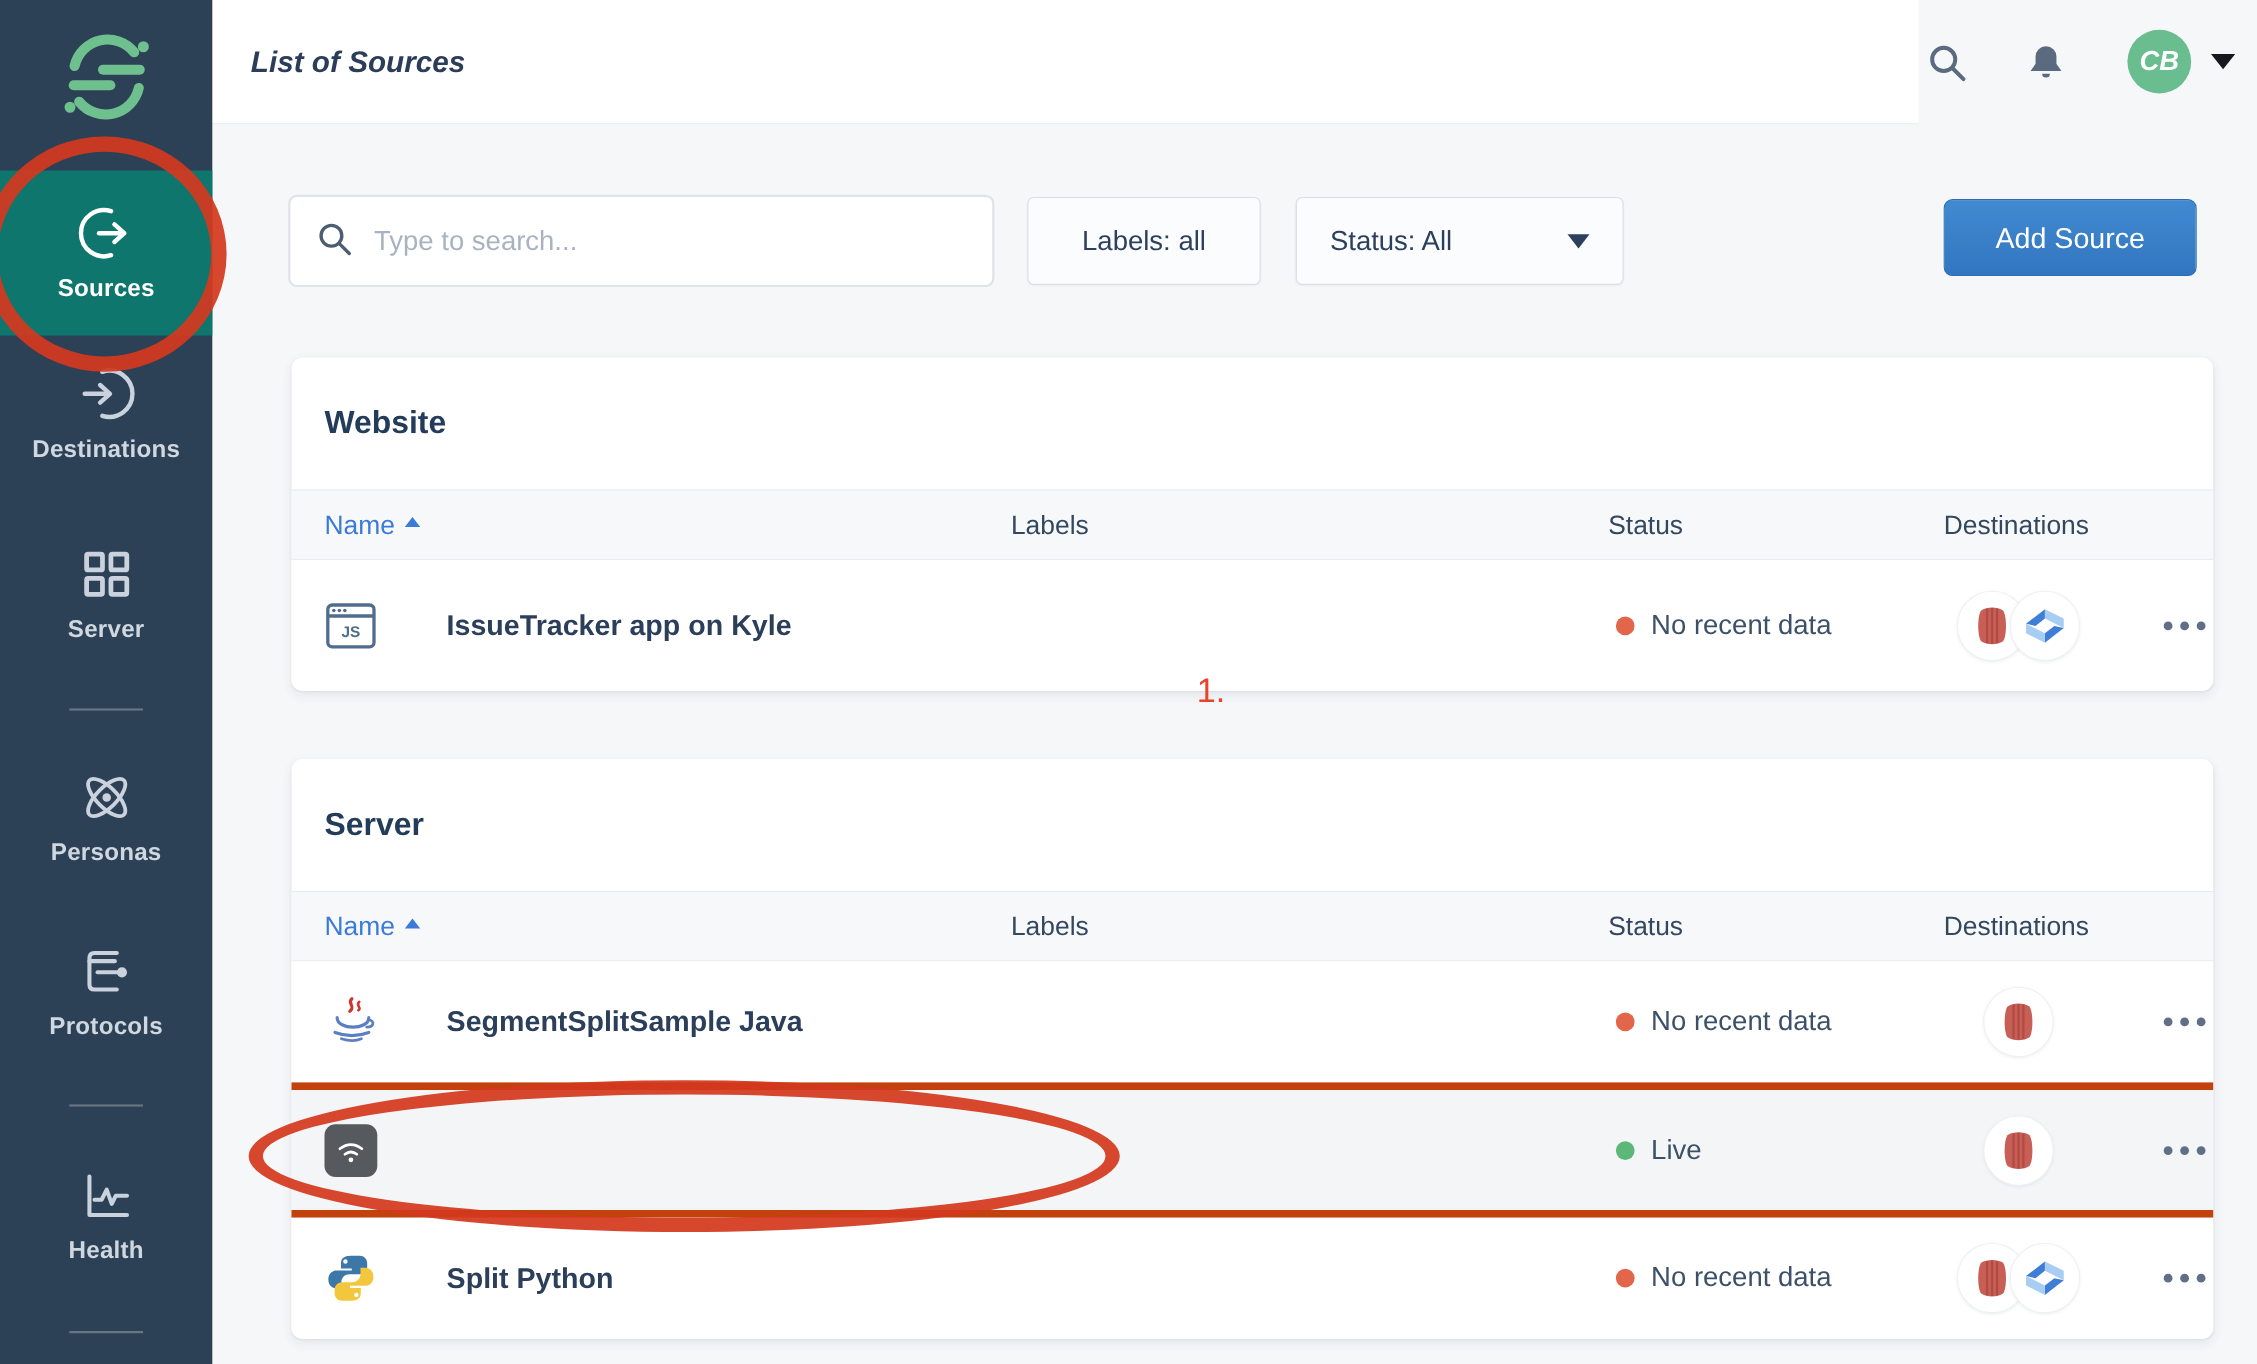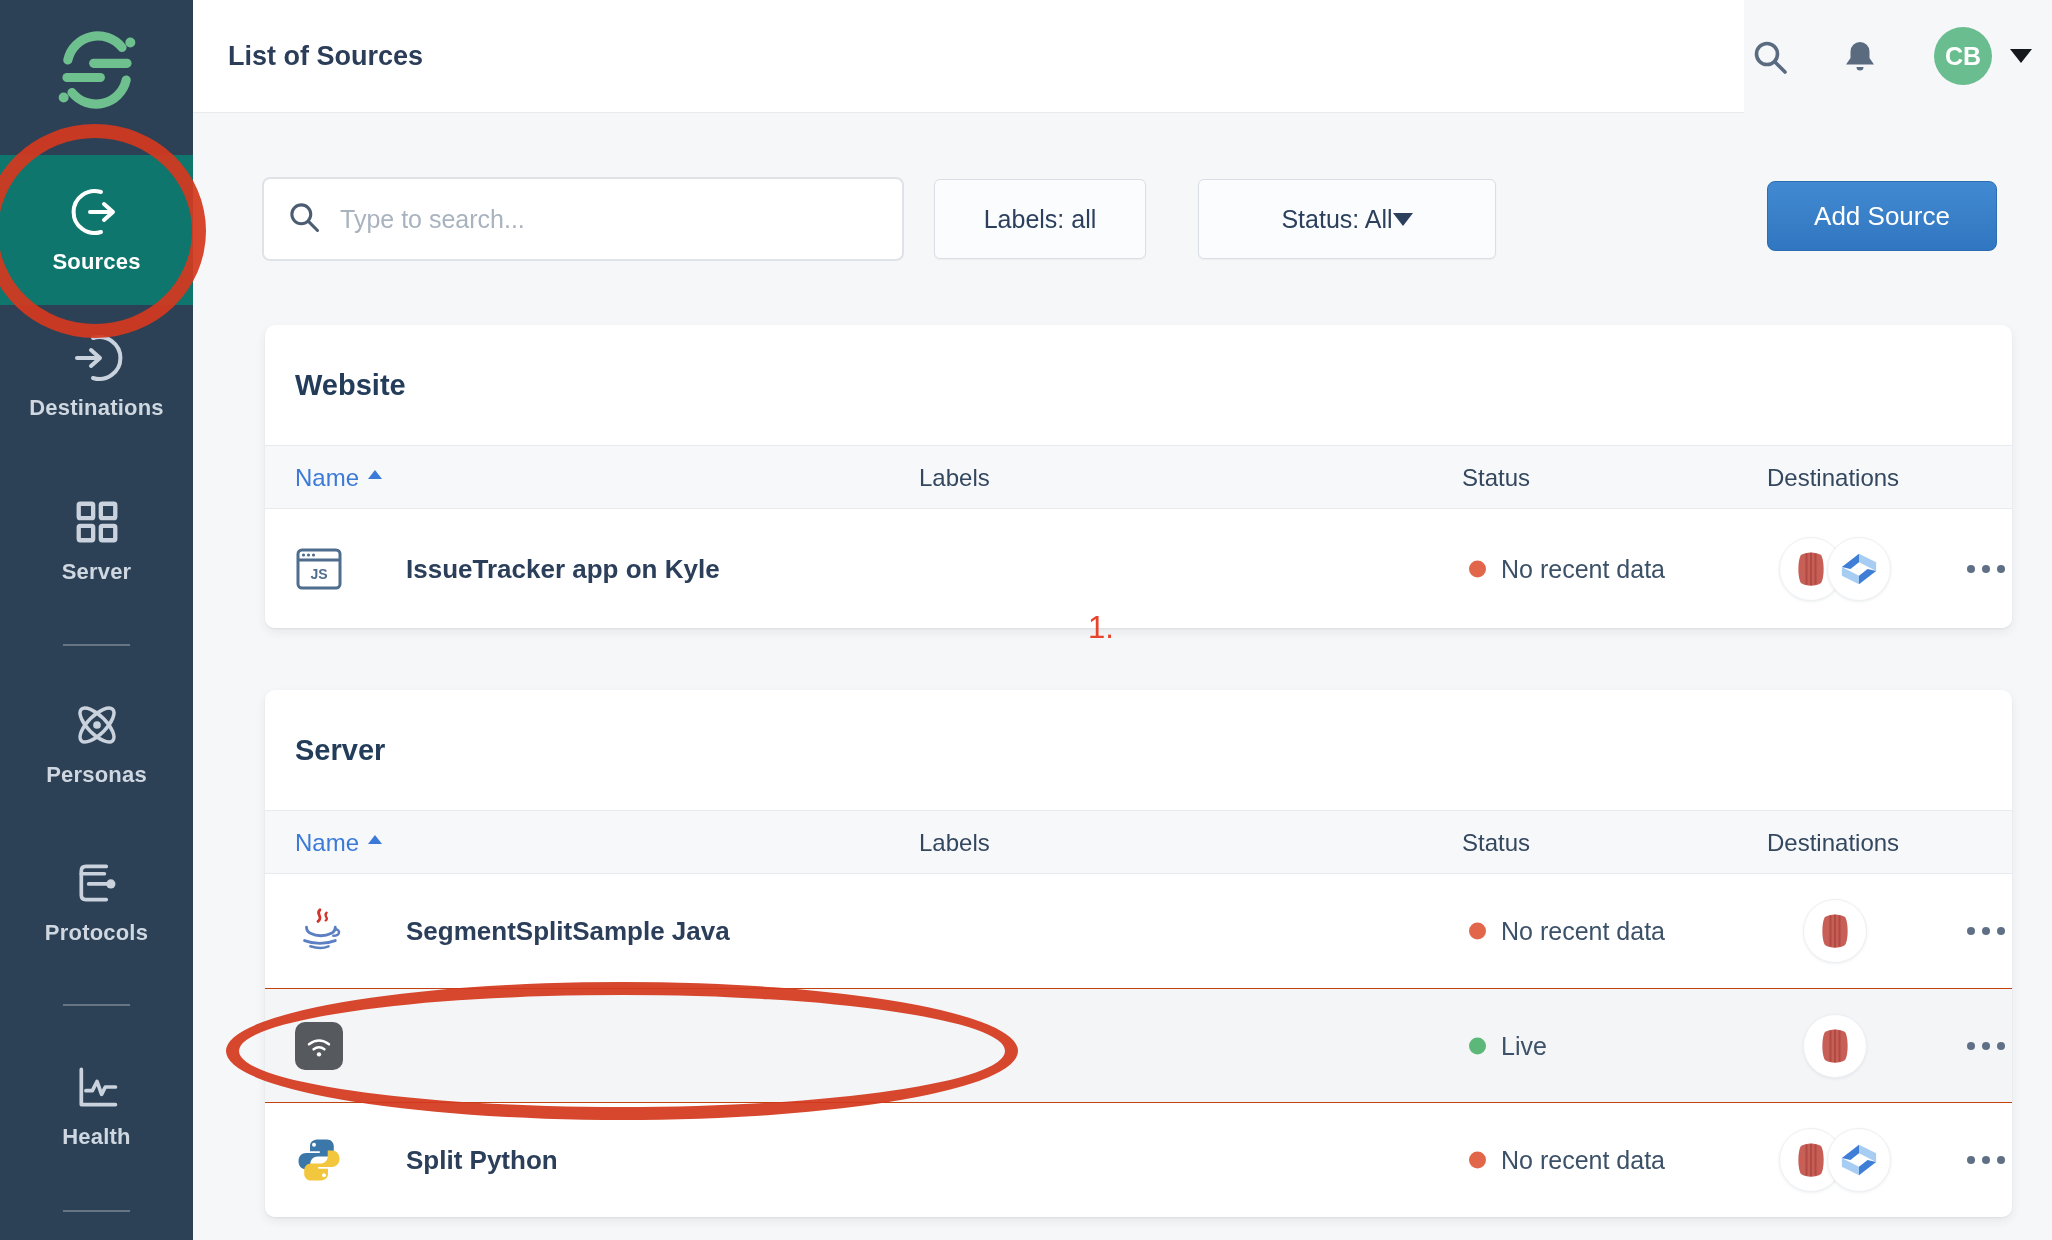--- a/index.html
+++ b/index.html
@@ -20,52 +20,52 @@
   .nav-sources { top:155px; height:150px; background:#0f766e; color:#ffffff; justify-content:center; }
   .nav-destinations { top:331px; }
   .nav-catalog { top:495px; }
   .nav-personas { top:698px; }
   .nav-protocols { top:856px; }
   .nav-health { top:1060px; }
   .side-divider { position:absolute; left:63px; width:67px; height:2px; background:rgba(255,255,255,.28); }
   .sd1 { top:644px; } .sd2 { top:1004px; } .sd3 { top:1210px; }
 
   
-  .topbar { position:absolute; left:193px; top:0; width:1551px; height:113px; background:#fff; border-bottom:1px solid #e8eaed; z-index:1; }
+  .topbar { position:absolute; left:193px; top:0; width:1551px; height:113px; background:#fff; border-bottom:1px solid #e8eaed; z-index:1;font-style:italic; }
   .page-title { position:absolute; left:35px; top:0; height:113px; display:flex; align-items:center; font-size:27px; font-weight:700; color:#2b3d58; }
   .tb-btn { position:absolute; top:36px; width:42px; height:42px; display:flex; align-items:center; justify-content:center; cursor:pointer; }
   .tb-search { left:1556px; }
   .tb-bell { left:1646px; }
   .avatar { position:absolute; left:1741px; top:27px; width:58px; height:58px; border-radius:50%; background:#69bd8f; color:#fff; font-size:25px; font-weight:700; display:flex; align-items:center; justify-content:center; cursor:pointer; }
   .tb-caret { position:absolute; left:1817px; top:49px; width:0; height:0; border-left:11px solid transparent; border-right:11px solid transparent; border-top:14px solid #15181d; cursor:pointer; }
 
   
   .searchbox { position:absolute; left:262px; top:177px; width:642px; height:84px; background:#fff; border:2px solid #dfe3e8; border-radius:8px; display:flex; align-items:center; padding:0 22px; z-index:1; }
   .searchbox input { border:none; outline:none; flex:1; margin-left:18px; font-size:25px; color:#2b3e5a; font-family:"Liberation Sans",sans-serif; background:transparent; }
   .searchbox input::placeholder { color:#a9b3c0; }
   .filter-btn { position:absolute; top:179px; height:80px; background:#fbfcfd; border:1px solid #d9dfe5; border-radius:6px; font-size:25px; color:#2c405e; display:flex; align-items:center; justify-content:center; cursor:pointer; box-shadow:0 1px 2px rgba(20,40,60,.05); z-index:1; }
   .btn-labels { left:934px; width:212px; }
-  .btn-status { left:1178px; width:298px; justify-content:center; padding:0 30px;margin-left:20px; }
+  .btn-status { left:1178px; width:298px; justify-content:space-between; padding:0 30px; }
   .dd-caret { width:0; height:0; border-left:10px solid transparent; border-right:10px solid transparent; border-top:13px solid #2c405e; }
   .btn-add { position:absolute; left:1767px; top:181px; width:230px; height:70px; border-radius:8px; background:linear-gradient(#418ad2,#3176c0); border:1px solid #2d6cb2; color:#fff; font-size:26px; display:flex; align-items:center; justify-content:center; cursor:pointer; z-index:1; }
 
   
   .card { position:absolute; left:265px; width:1747px; background:#fff; border-radius:10px; box-shadow:0 1px 2px rgba(30,50,70,.06), 0 4px 10px rgba(30,50,70,.08); z-index:1; }
   .card-website { top:325px; height:303px; }
   .card-server  { top:690px; height:527px; }
   .card-title { position:absolute; left:30px; top:0; height:120px; display:flex; align-items:center; font-size:29px; font-weight:700; color:#233c59; }
   .thead { position:absolute; left:0; right:0; top:120px; height:64px; background:#f7f8fa; border-top:1px solid #e8ebee; border-bottom:1px solid #e8ebee; }
   .th { position:absolute; top:0; height:64px; display:flex; align-items:center; font-size:24px; color:#33475f; font-weight:500; }
   .th-name { left:30px; color:#3b7ad9; cursor:pointer; }
   .sort-tri { width:0; height:0; border-left:7px solid transparent; border-right:7px solid transparent; border-bottom:9px solid #3b7ad9; display:inline-block; margin-left:9px; position:relative; top:-4px; }
   .th-labels { left:654px; }
   .th-status { left:1197px; }
   .th-dest { left:1502px; }
   .tbody { position:absolute; left:0; right:0; top:184px; bottom:0; display:flex; flex-direction:column; }
-  .trow { flex:1; position:relative; border-bottom:1px solid #c2410c; cursor:pointer; background:#fff; border-radius:0; }
+  .trow { flex:1; position:relative; border-bottom:7px solid #c2410c; cursor:pointer; background:#fff; border-radius:0; }
   .trow:last-child { border-bottom:none; border-radius:0 0 10px 10px; }
   .trow.hl { background:#f4f5f7; }
   .row-ico { position:absolute; left:30px; top:50%; transform:translateY(-50%); width:48px; height:48px; }
   .row-name { position:absolute; left:141px; top:50%; transform:translateY(-50%); font-size:26px; font-weight:700; color:#2b3e5a; }
   .row-status { position:absolute; left:1204px; top:50%; transform:translateY(-50%); display:flex; align-items:center; }
   .dot { width:17px; height:17px; border-radius:50%; margin-right:15px; }
   .dot-warn { background:#e2674a; }
   .dot-ok { background:#5cb878; }
   .status-text { font-size:25px; color:#3c5168; }
   .dest-group { position:absolute; left:1506px; top:50%; transform:translateY(-50%); width:128px; display:flex; justify-content:center; }

